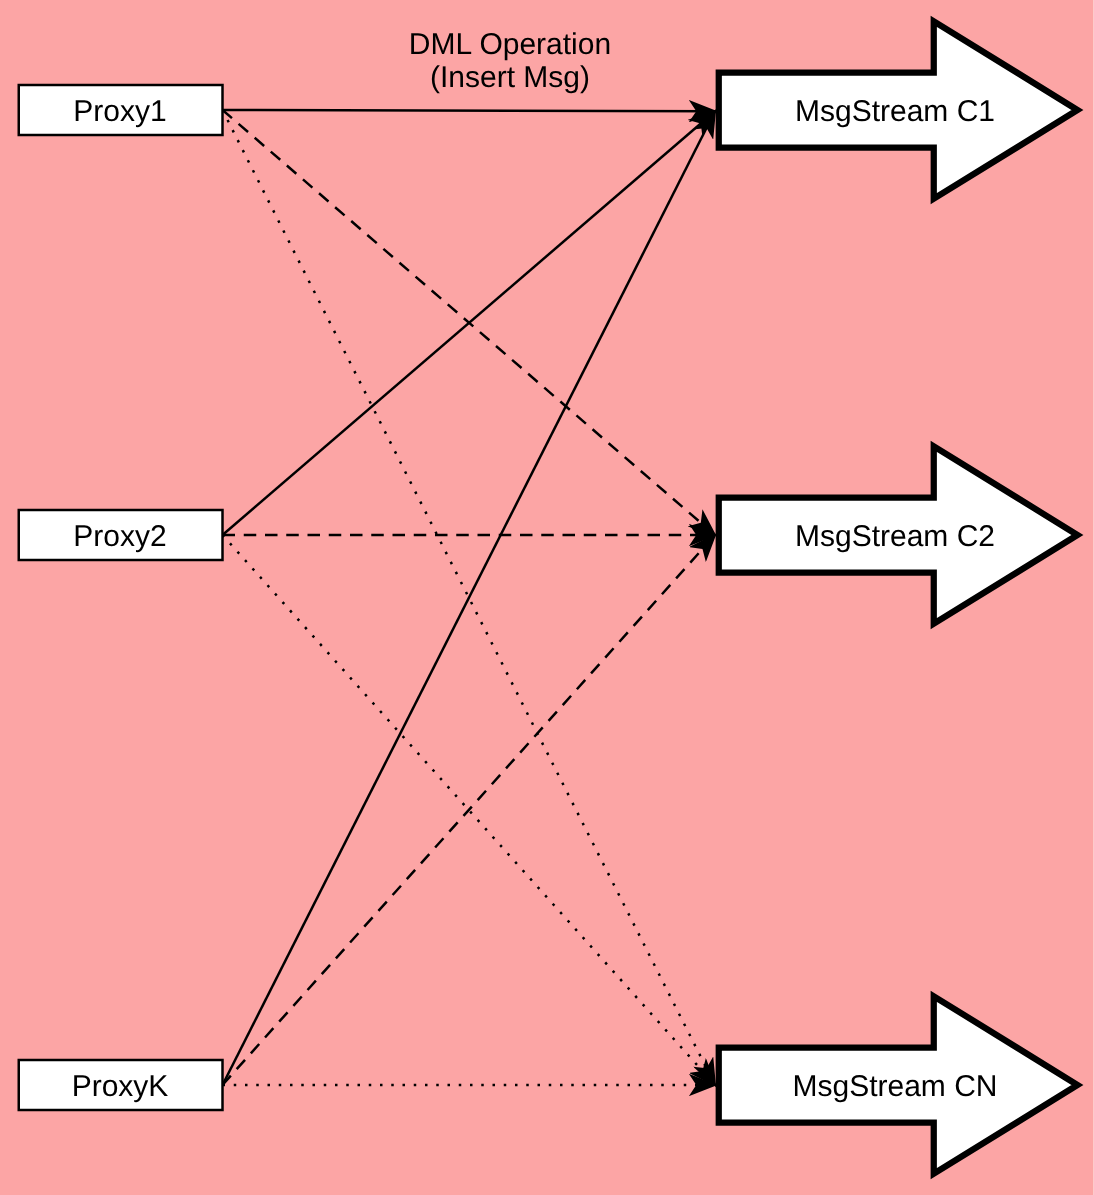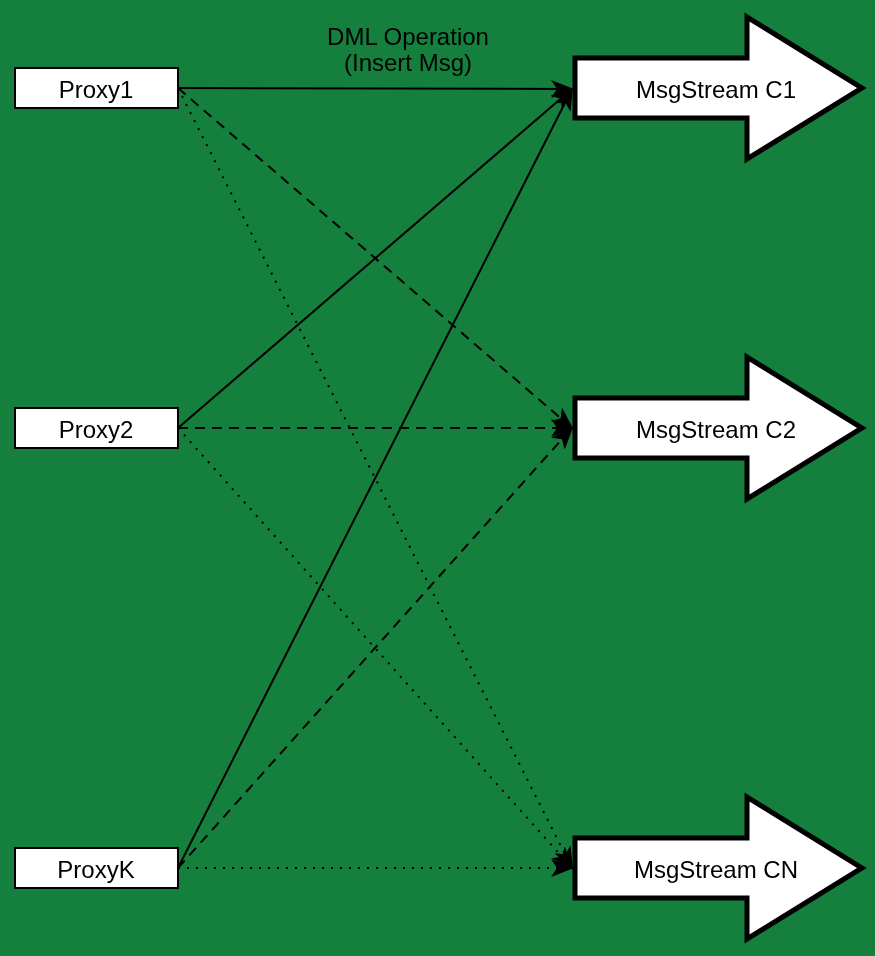--- a/index.html
+++ b/index.html
@@ -4,21 +4,21 @@
 <style>
   html, body {
     margin: 0;
     padding: 0;
     background: #ffffff;
   }
   .canvas {
     position: relative;
     width: 875px;
     height: 956px;
-    background: #15803d;
+    background: #fca5a5;
     overflow: hidden;
   }
   svg text {
     font-family: "Liberation Sans", sans-serif;
     font-size: 24px;
     fill: #000000;
     text-anchor: middle;
     dominant-baseline: central;
   }
   .proxy-box {

